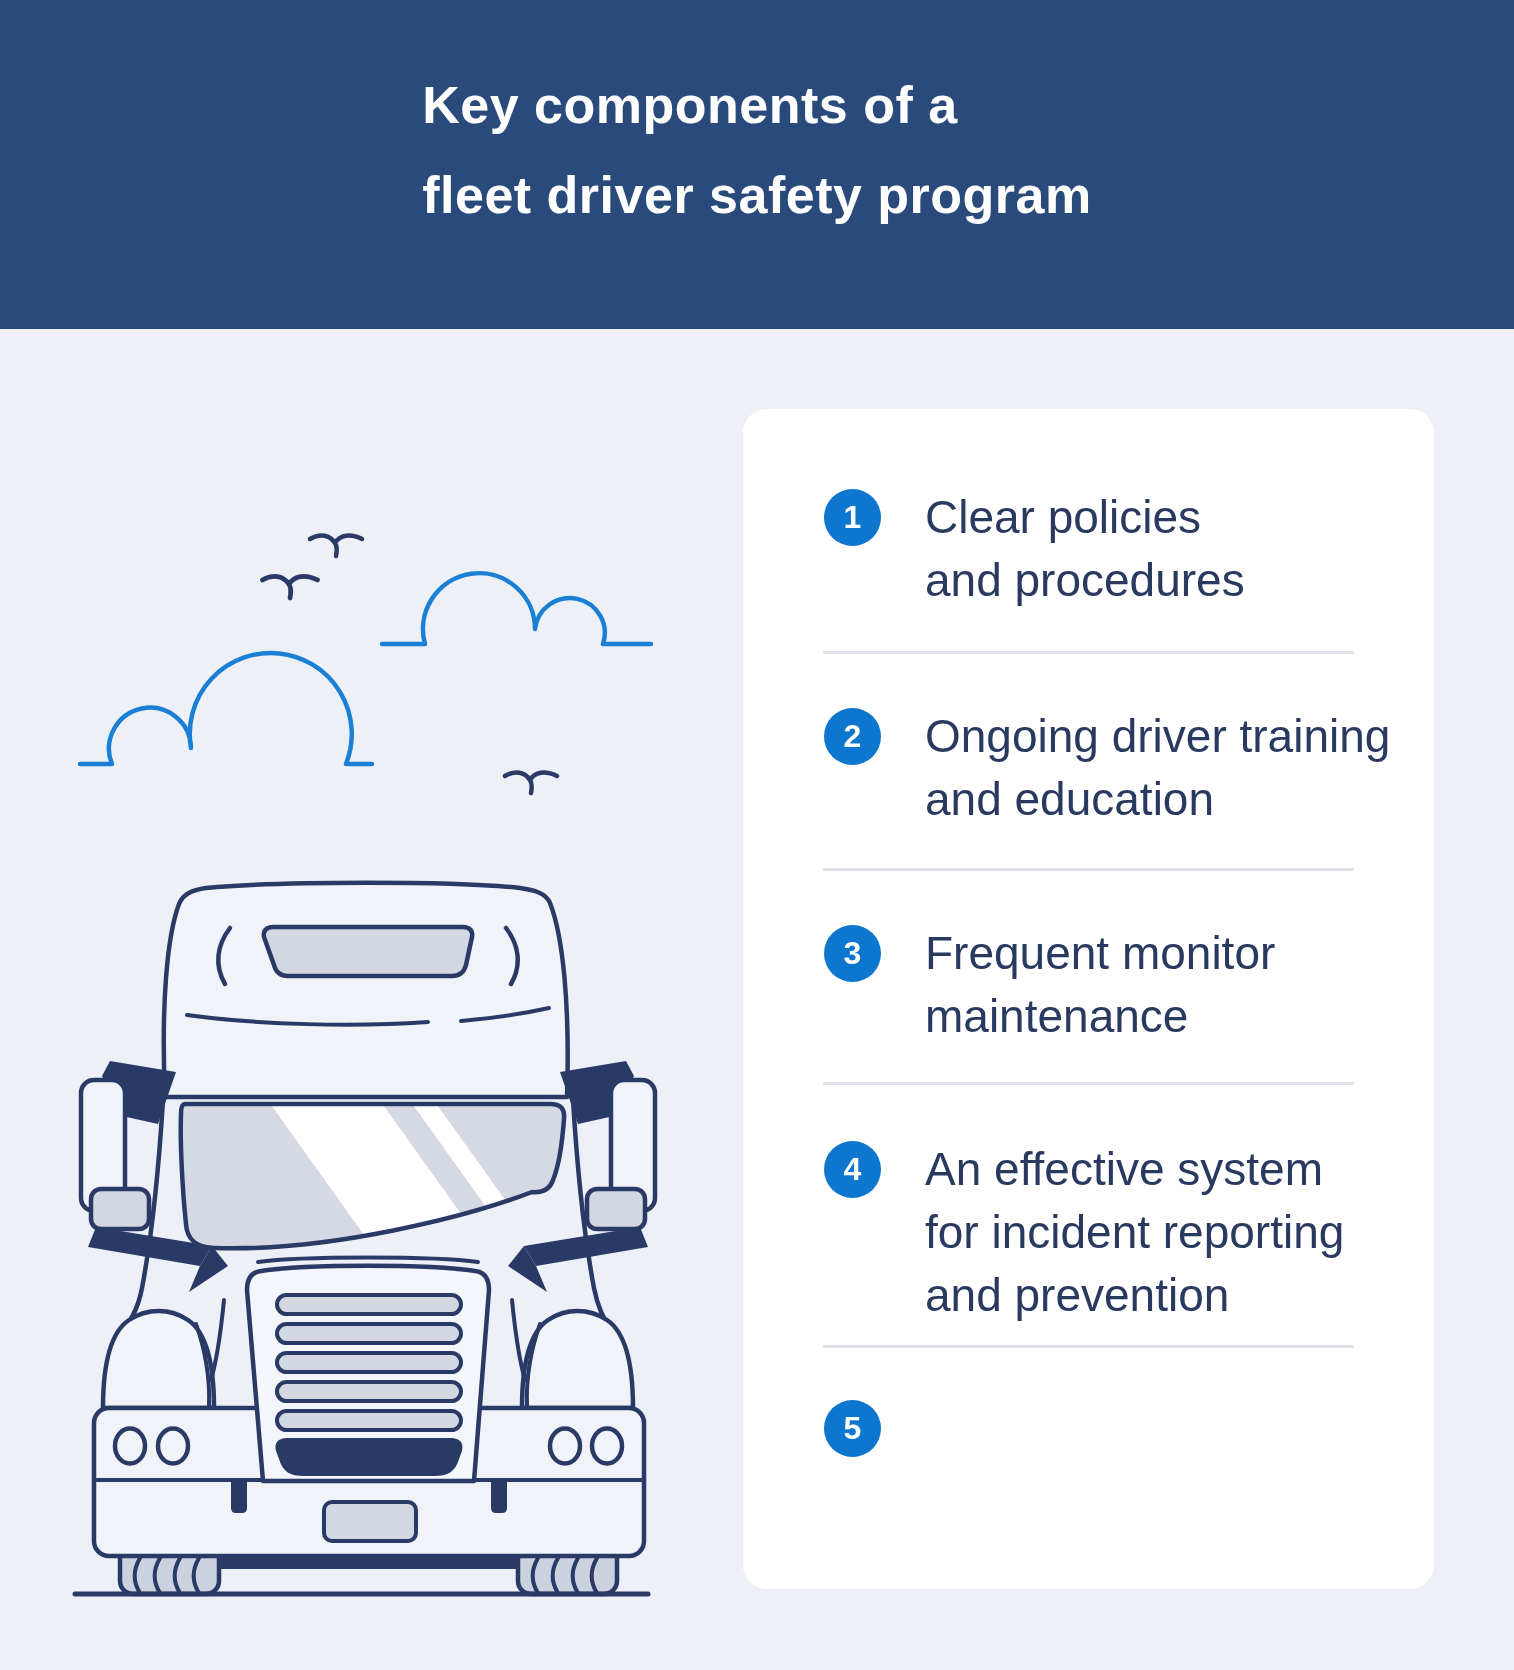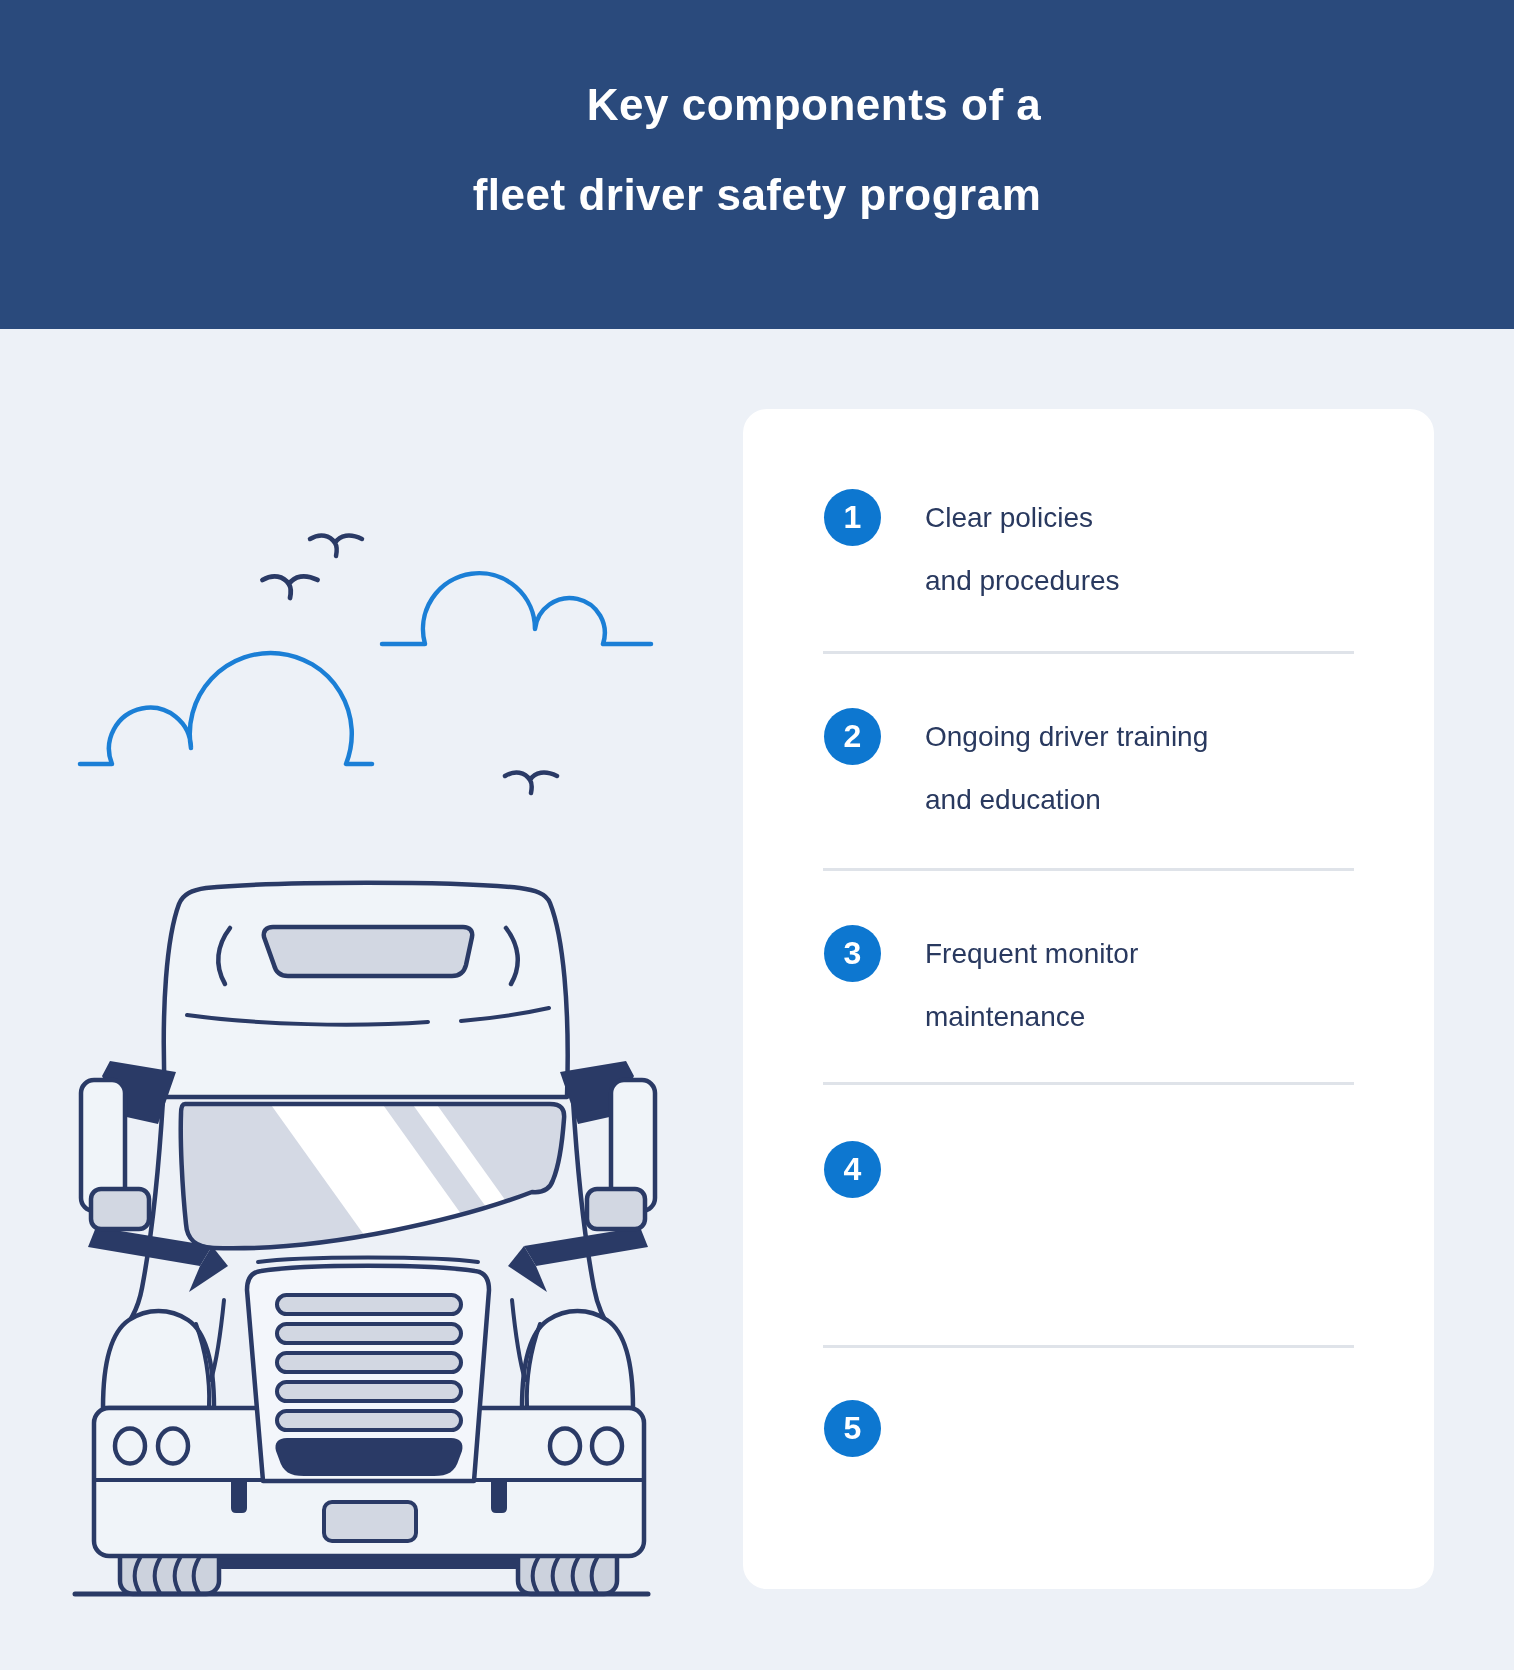--- a/index.html
+++ b/index.html
@@ -6,36 +6,36 @@
   .canvas{
     position:relative;width:1514px;height:1670px;overflow:hidden;
     background:#edf1f7;font-family:"Liberation Sans",sans-serif;
     margin:0 auto;
   }
   .header{
     position:absolute;left:0;top:0;width:1514px;height:329px;
     background:#2a4a7c;display:flex;align-items:flex-start;justify-content:center;
   }
   .title{
-    margin-top:60px;color:#ffffff;font-size:44px;line-height:90px;font-weight:bold;
-    text-align:right;white-space:pre-line;letter-spacing:0.5px;
+    margin-top:60px;color:#ffffff;font-size:52px;line-height:90px;font-weight:bold;
+    text-align:left;white-space:pre-line;letter-spacing:0.5px;
   }
   .card{
     position:absolute;left:743px;top:409px;width:691px;height:1180px;
     background:#ffffff;border-radius:24px;
   }
   .item{position:absolute;left:81px;display:flex;align-items:flex-start;}
   .badge{
     flex:0 0 auto;width:57px;height:57px;border-radius:50%;background:#0d77d0;
     color:#ffffff;font-size:32px;font-weight:bold;display:flex;
     align-items:center;justify-content:center;
   }
   .item-text{
     margin-left:44px;margin-top:-3px;width:480px;color:#29395f;
-    font-size:28px;line-height:63px;font-weight:400;white-space:pre-line;
+    font-size:46px;line-height:63px;font-weight:400;white-space:pre-line;
   }
   .divider{position:absolute;left:80px;width:531px;height:0;border-top:3px solid #dfe3e9;}
   .illu{position:absolute;left:70px;top:500px;width:600px;height:1110px;}
 </style>
 </head>
 <body>
 
 <div class="canvas">
 
   <div class="header">
@@ -163,20 +163,23 @@
 
     <div class="item" style="top:516px">
       <div class="badge">3</div>
       <div class="item-text">Frequent monitor
 maintenance</div>
     </div>
     <div class="divider" style="top:673px"></div>
 
     <div class="item" style="top:732px">
       <div class="badge">4</div>
+      <div class="item-text">An effective system
+for incident reporting
+and prevention</div>
     </div>
     <div class="divider" style="top:936px"></div>
 
     <div class="item" style="top:991px">
       <div class="badge">5</div>
     </div>
 
   </div>
 </div>
 

